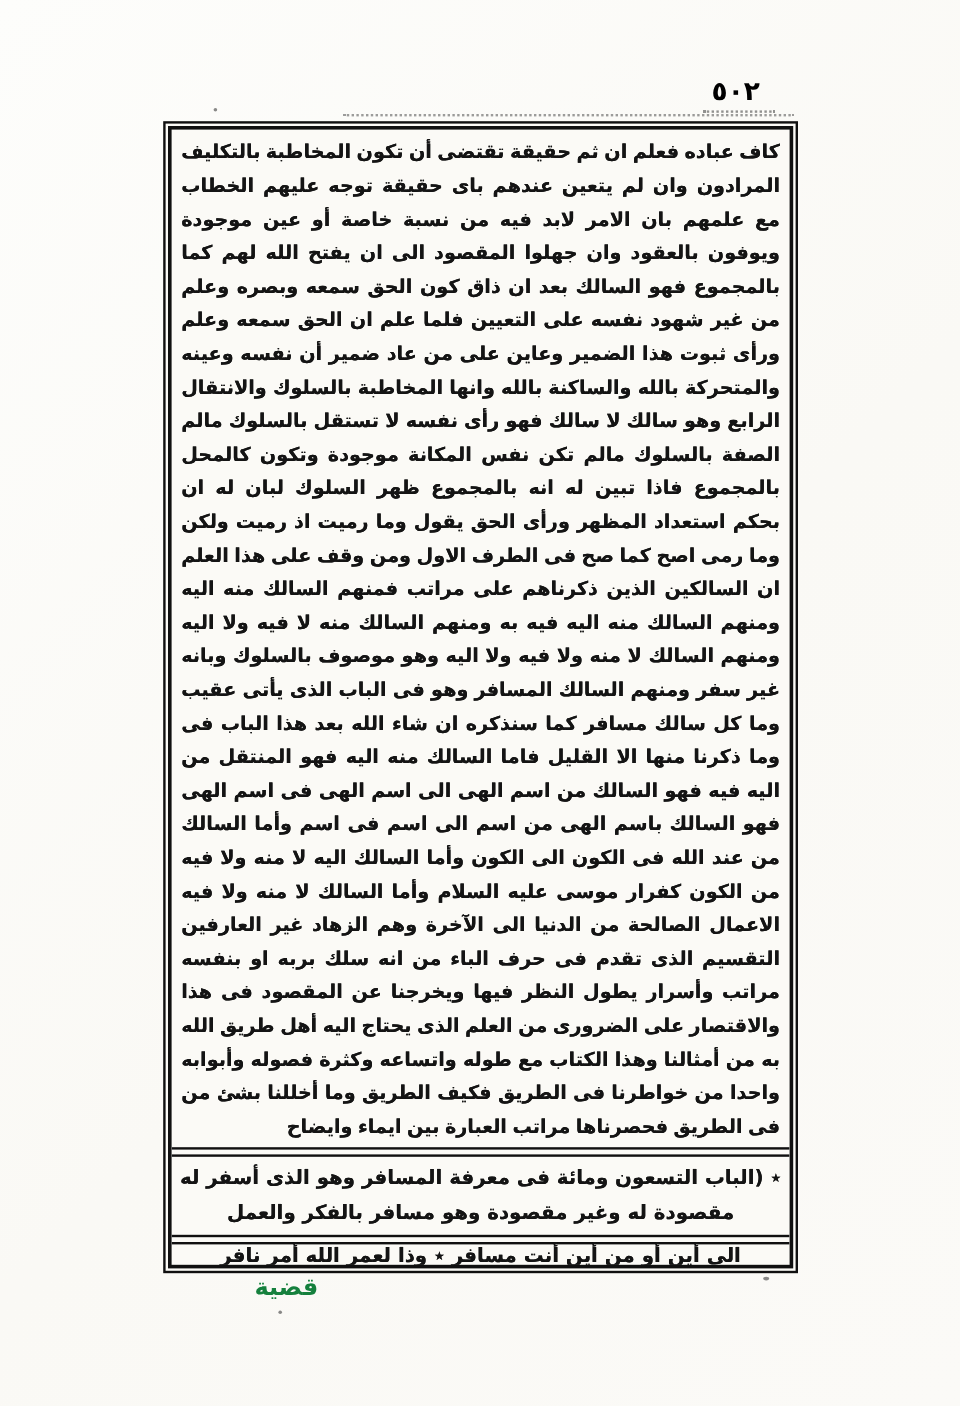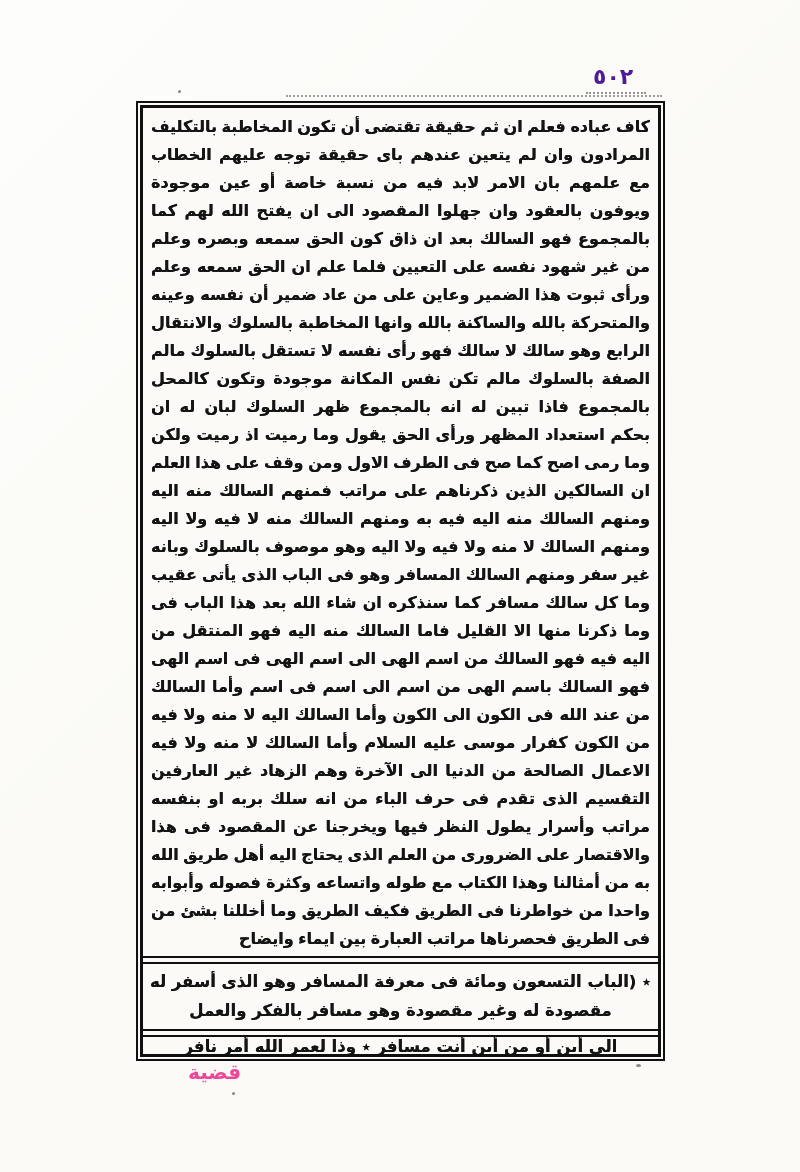--- a/index.html
+++ b/index.html
@@ -3,21 +3,21 @@
 <meta charset="utf-8">
 <style>
   html,body{margin:0;padding:0;}
   body{
     width:800px;height:1172px;position:relative;overflow:hidden;
     background:linear-gradient(135deg,#fdfdfb 0%,#faf9f5 55%,#fbfaf7 100%);
     font-family:"DejaVu Sans",sans-serif;color:#141414;
   }
   .page-number{
     position:absolute;top:64px;left:593px;width:60px;
-    font-size:22px;font-weight:700;letter-spacing:2px;color:#4c1d95;
+    font-size:22px;font-weight:700;letter-spacing:2px;color:#000000;
     text-align:left;
   }
   .noise-dots{
     position:absolute;top:95px;left:286px;width:376px;height:0;
     border-top:2px dotted rgba(40,40,40,.45);
   }
   .noise-dots2{
     position:absolute;top:92px;left:586px;width:60px;height:0;
     border-top:2px dotted rgba(40,40,40,.5);
   }
@@ -59,22 +59,22 @@
     text-shadow:0 0 .5px #1d1d1d;
   }
   .verse-box{
     direction:rtl;flex:1 1 auto;display:flex;align-items:center;justify-content:center;
   }
   .verse-line{
     font-size:16.5px;font-weight:700;text-align:right;
     text-shadow:0 0 .5px #1d1d1d;padding-bottom:15px;
   }
   .catchword{
-    position:absolute;top:1060px;left:188px;
-    font-size:20px;font-weight:700;color:#ec4899;
+    position:absolute;top:1060px;left:212px;
+    font-size:20px;font-weight:700;color:#15803d;
     filter:blur(.4px);direction:rtl;
   }
 </style>
 </head>
 <body>
 
 <div class="page-number">٥٠٢</div>
 <div class="noise-dots"></div>
 <div class="noise-dots2"></div>
 <div class="speck s1"></div>

